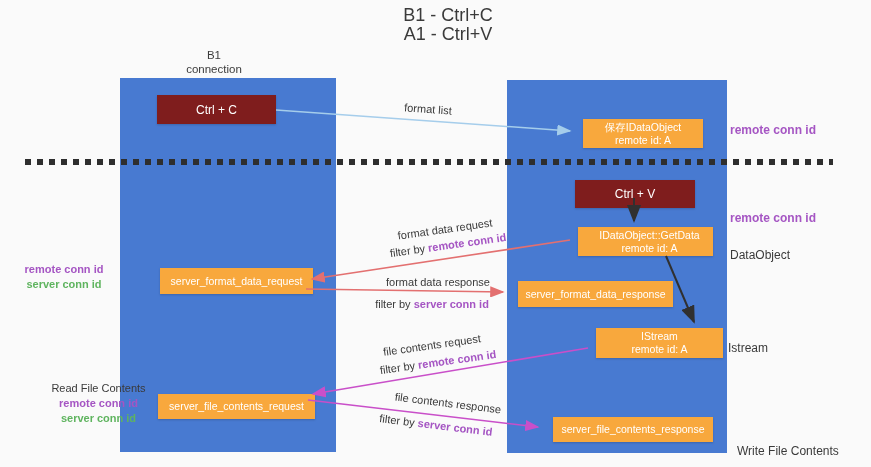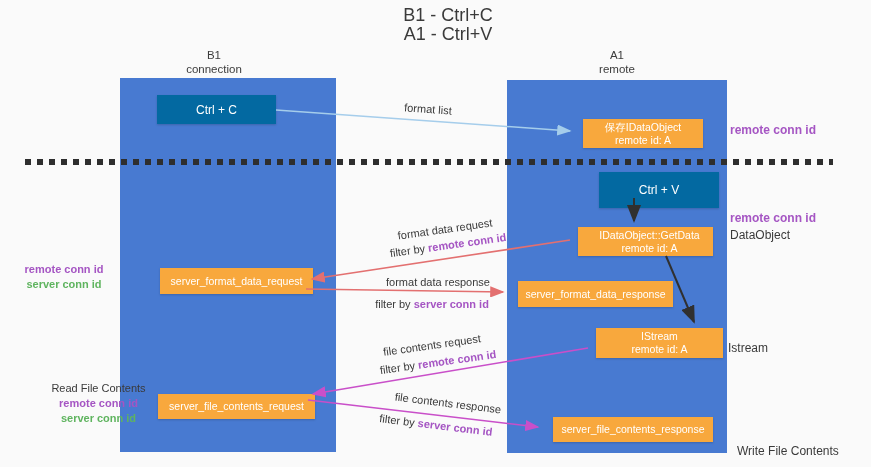--- a/index.html
+++ b/index.html
@@ -11,21 +11,21 @@
   .title { position:absolute; left:288px; top:6px; width:320px; text-align:center;
            font-size:18px; line-height:19px; color:#3a3a3a; }
   .lifeline-head { position:absolute; width:120px; text-align:center;
            font-size:11.5px; line-height:14px; color:#3c3c3c; }
   .col { position:absolute; background:#487ad1; z-index:1; }
   .dash-sep { position:absolute; left:25px; top:159px; width:808px; height:6px; z-index:5;
            background:repeating-linear-gradient(90deg,#2e2e2e 0 6px, transparent 6px 12px); }
   .box { position:absolute; z-index:6; display:flex; flex-direction:column;
          align-items:center; justify-content:center; color:#fff; text-align:center;
          white-space:nowrap; box-shadow:0 1px 2px rgba(0,0,0,0.18); }
-  .green  { background:#0369a1; font-size:12px; }
+  .green  { background:#7f1d1d; font-size:12px; }
   .orange { background:#f8a83d; font-size:10.5px; line-height:13px;margin-left:8px; }
   .arrows { position:absolute; left:0; top:0; z-index:7; pointer-events:none; }
   .alabel { position:absolute; z-index:8; font-size:11px; color:#3a3a3a;
             white-space:nowrap; transform:translate(-50%,-50%); }
   .rotn8 { transform:translate(-50%,-50%) rotate(-8deg); }
   .rot7  { transform:translate(-50%,-50%) rotate(7deg); }
   .rot4  { transform:translate(-50%,-50%) rotate(4deg); }
   .pc { color:#a555c3; font-weight:bold; }
   .gc { color:#5fb45f; font-weight:bold; }
   .side { position:absolute; z-index:8; font-size:12px; white-space:nowrap; }
@@ -39,40 +39,36 @@
 
   <div class="title">
     <div>B1 - Ctrl+C</div>
     <div>A1 - Ctrl+V</div>
   </div>
 
   <div class="lifeline-head" style="left:154px; top:48px;">
     <div>B1</div>
     <div>connection</div>
   </div>
-  <div class="lifeline-head" style="left:557px; top:48px;">
-    <div>A1</div>
-    <div>remote</div>
-  </div>
 
   <div class="col" style="left:120px; top:78px; width:216px; height:374px;"></div>
   <div class="col" style="left:507px; top:80px; width:220px; height:373px;"></div>
 
   <div class="dash-sep"></div>
 
   <div class="box green" style="left:157px; top:95px; width:119px; height:29px;">
     <span>Ctrl + C</span>
   </div>
 
   <div class="box orange" style="left:575px; top:119px; width:120px; height:29px;">
     <span>保存IDataObject</span>
     <span>remote id: A</span>
   </div>
 
-  <div class="box green" style="left:575px; top:172px; width:120px; height:36px;margin-left:24px;">
+  <div class="box green" style="left:575px; top:180px; width:120px; height:28px;">
     <span>Ctrl + V</span>
   </div>
 
   <div class="box orange" style="left:570px; top:227px; width:127px; height:29px;padding-left:8px;">
     <span>IDataObject::GetData</span>
     <span>remote id: A</span>
   </div>
 
   <div class="box orange" style="left:510px; top:281px; width:155px; height:26px;">
     <span>server_format_data_response</span>
@@ -140,21 +136,21 @@
   </div>
 
   <div class="alabel rot7" style="left:448px; top:403px;">file contents response</div>
   <div class="alabel rot7" style="left:436px; top:425px;">
     <span>filter by</span>
     <span class="pc">server conn id</span>
   </div>
 
   <div class="side pc" style="left:730px; top:123px;">remote conn id</div>
   <div class="side pc" style="left:730px; top:211px;">remote conn id</div>
-  <div class="side" style="left:730px; top:228px;">DataObject</div>
+  <div class="side" style="left:730px; top:248px;">DataObject</div>
   <div class="side" style="left:728px; top:341px;">Istream</div>
   <div class="side" style="left:737px; top:424px;margin-top:20px;">Write File Contents</div>
 
   <div class="side-block" style="left:20px; top:262px; width:88px;">
     <div class="pc">remote conn id</div>
     <div class="gc">server conn id</div>
   </div>
   <div class="side-block" style="left:18px; top:381px; width:105px;margin-left:28px;">
     <div style="color:#3a3a3a;">Read File Contents</div>
     <div class="pc">remote conn id</div>

